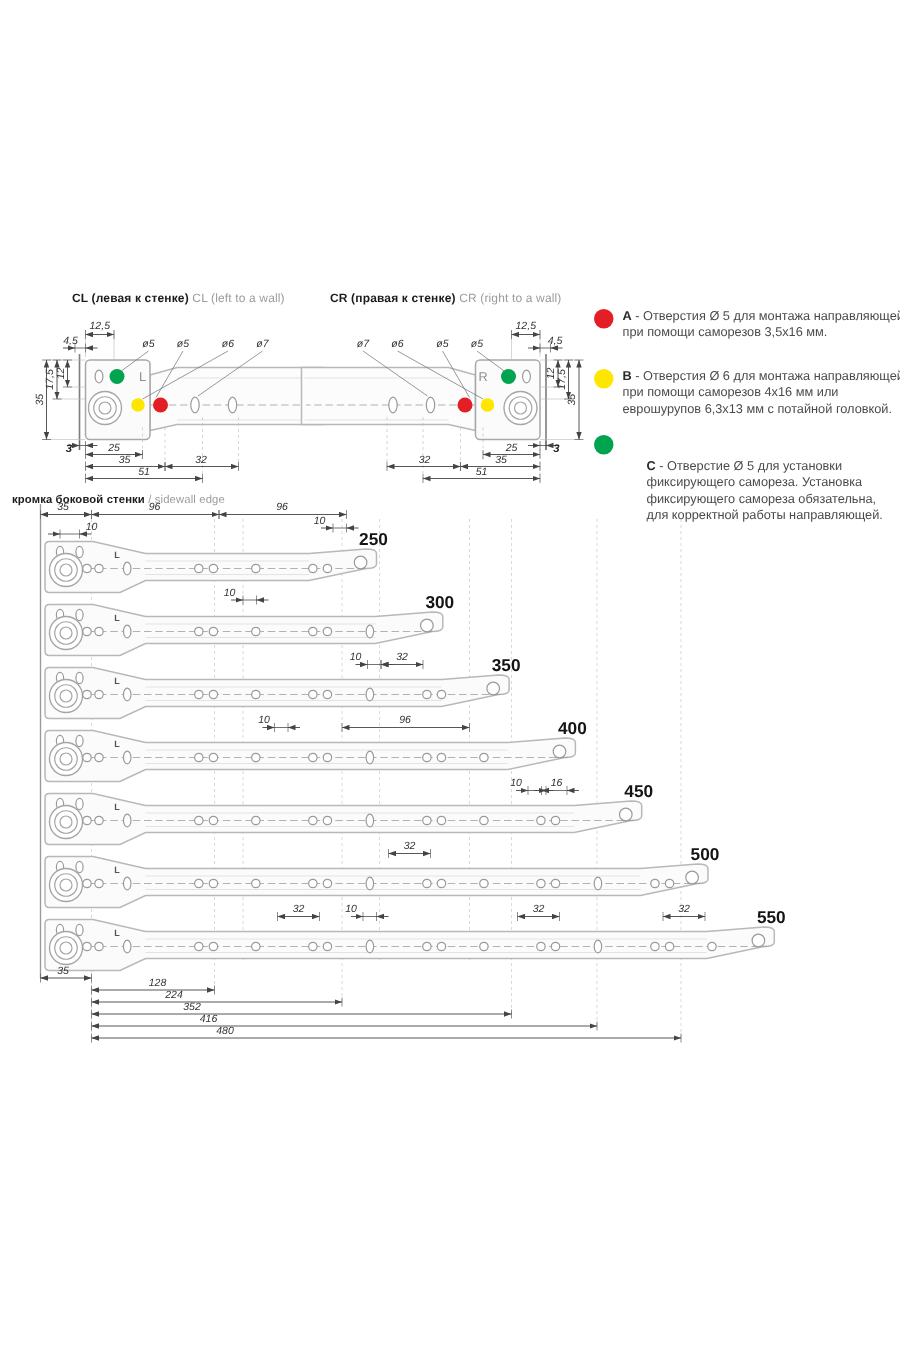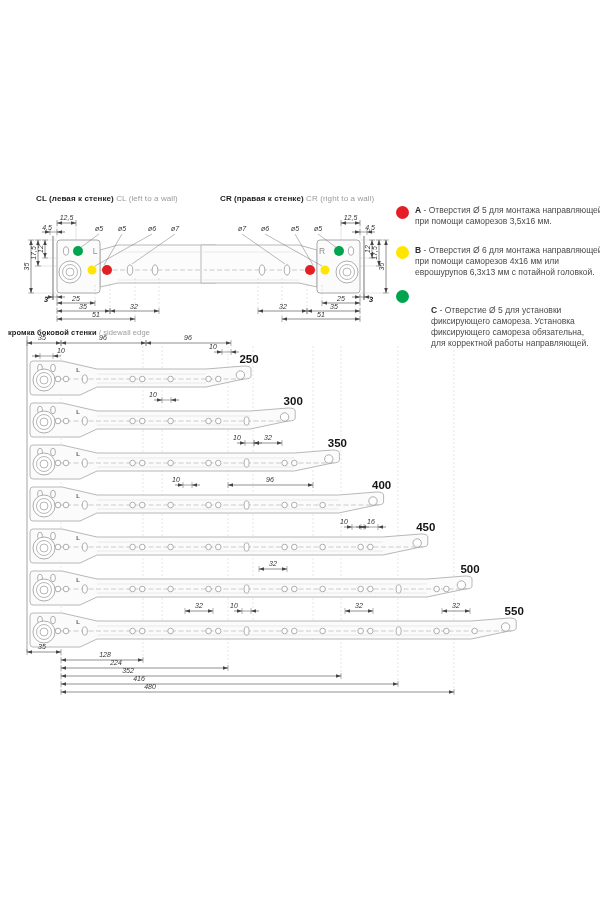--- a/index.html
+++ b/index.html
@@ -479,21 +479,21 @@
       <line x1="61" y1="681" x2="61" y2="687" stroke="#666" stroke-width="0.5"></line>
       <line x1="398" y1="681" x2="398" y2="687" stroke="#666" stroke-width="0.5"></line>
       <line x1="61" y1="684" x2="398" y2="684" stroke="#444" stroke-width="0.6" marker-start="url(#ms)" marker-end="url(#me)"></line>
       <text x="139" y="681" class="dim" text-anchor="middle">416</text>
       <line x1="61" y1="689" x2="61" y2="695" stroke="#666" stroke-width="0.5"></line>
       <line x1="454" y1="689" x2="454" y2="695" stroke="#666" stroke-width="0.5"></line>
       <line x1="61" y1="692" x2="454" y2="692" stroke="#444" stroke-width="0.6" marker-start="url(#ms)" marker-end="url(#me)"></line>
       <text x="150" y="689" class="dim" text-anchor="middle">480</text>
     </svg>
 
-  <div class="title" style="left:36px;top:194px">
+  <div class="title" style="left:48px;top:194px">
     <span class="t-bold">CL (левая к стенке)</span>
     <span class="t-gray">CL (left to a wall)</span>
   </div>
   <div class="title" style="left:220px;top:194px">
     <span class="t-bold">CR (правая к стенке)</span>
     <span class="t-gray">CR (right to a wall)</span>
   </div>
   <div class="title" style="left:8px;top:328px;font-size:7.5px">
     <span class="t-bold">кромка боковой стенки</span>
     <span class="t-gray">/ sidewall edge</span>

